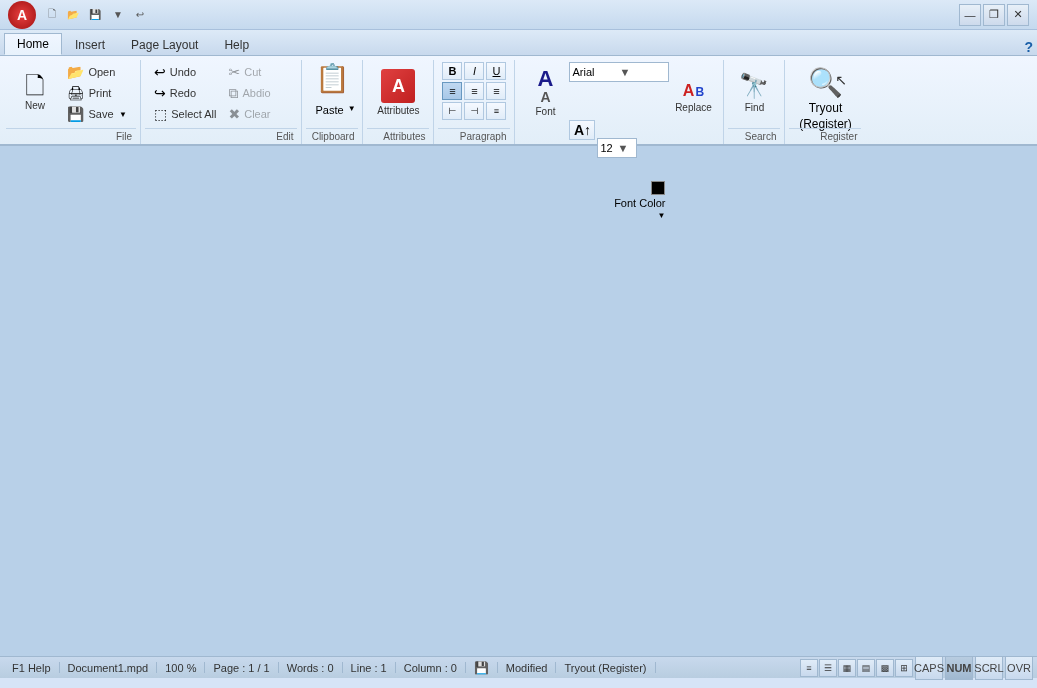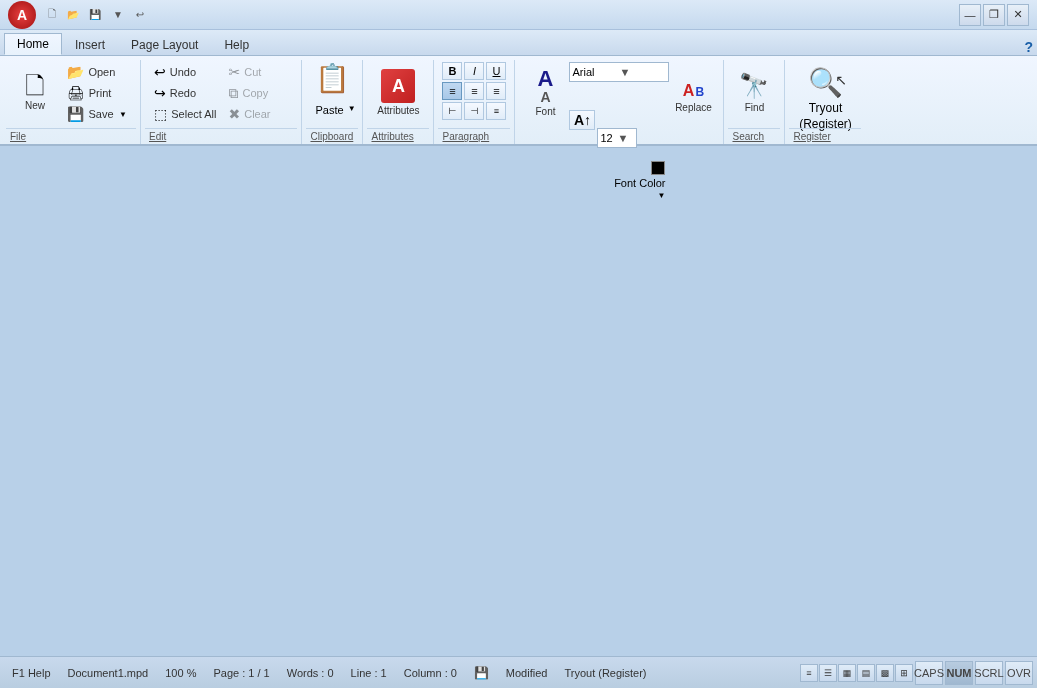--- a/index.html
+++ b/index.html
@@ -76,26 +76,25 @@
       display: flex;
       flex-direction: row;
       align-items: flex-start;
       flex: 1;
       gap: 2px;
       padding: 2px 4px;
     }
     .ribbon-group-label {
       font-size: 10px;
       color: #555;
-      text-align: left;
+      text-align: right;
       padding: 2px 4px;
       border-top: 1px solid #c0d4e8;
       width: 100%;
       margin-top: auto;
-      text-decoration: underline;
     }
 
     
     .rb-large {
       display: flex;
       flex-direction: column;
       align-items: center;
       justify-content: center;
       width: 50px;
       height: 62px;
@@ -179,21 +178,21 @@
     .font-color-row {
       display: flex; align-items: flex-end; gap: 2px;
       border: 1px solid transparent;
       padding: 2px 3px;
       cursor: pointer;
       border-radius: 2px;
       flex-direction: column;
     }
     .color-swatch { width: 14px; height: 14px; background: #000; border: 1px solid #888; }
     .font-aa-col { display: flex; flex-direction: column; align-items: center; gap: 2px; }
-    .font-controls-col { display: flex; flex-direction: column; gap: 8px; }
+    .font-controls-col { display: flex; flex-direction: column; gap: 18px; }
 
     
     .register-large {
       display: flex; flex-direction: column; align-items: center;
       width: 64px; height: 62px; cursor: pointer;
       border: 1px solid transparent; border-radius: 3px; padding: 3px; gap: 2px;
     }
 
     
     .canvas-area {
@@ -204,21 +203,21 @@
 
     
     .status-bar {
       background: linear-gradient(to bottom, #c8d9ed, #b8cde0);
       height: 22px;
       display: flex;
       align-items: center;
       border-top: 1px solid #a0b8d0;
       font-size: 11px;
       color: #333;
-      padding: 16px 4px;
+      padding: 5px 4px;
       gap: 0;
     }
     .status-item {
       padding: 0 8px;
       border-right: 1px solid #a0b8d0;
       height: 100%;
       display: flex;
       align-items: center;
       cursor: default;
     }
@@ -341,21 +340,21 @@
           <span class="rb-label">Select All</span>
         </div>
       </div>
       <div class="rb-col">
         <div class="rb-small disabled">
           <span class="rb-icon">✂</span>
           <span class="rb-label">Cut</span>
         </div>
         <div class="rb-small disabled">
           <span class="rb-icon">⧉</span>
-          <span class="rb-label">Copy</span>
+          <span class="rb-label">Abdio</span>
         </div>
         <div class="rb-small disabled">
           <span class="rb-icon">✖</span>
           <span class="rb-label">Clear</span>
         </div>
       </div>
     </div>
     <div class="ribbon-group-label">Edit</div>
   </div>
 

